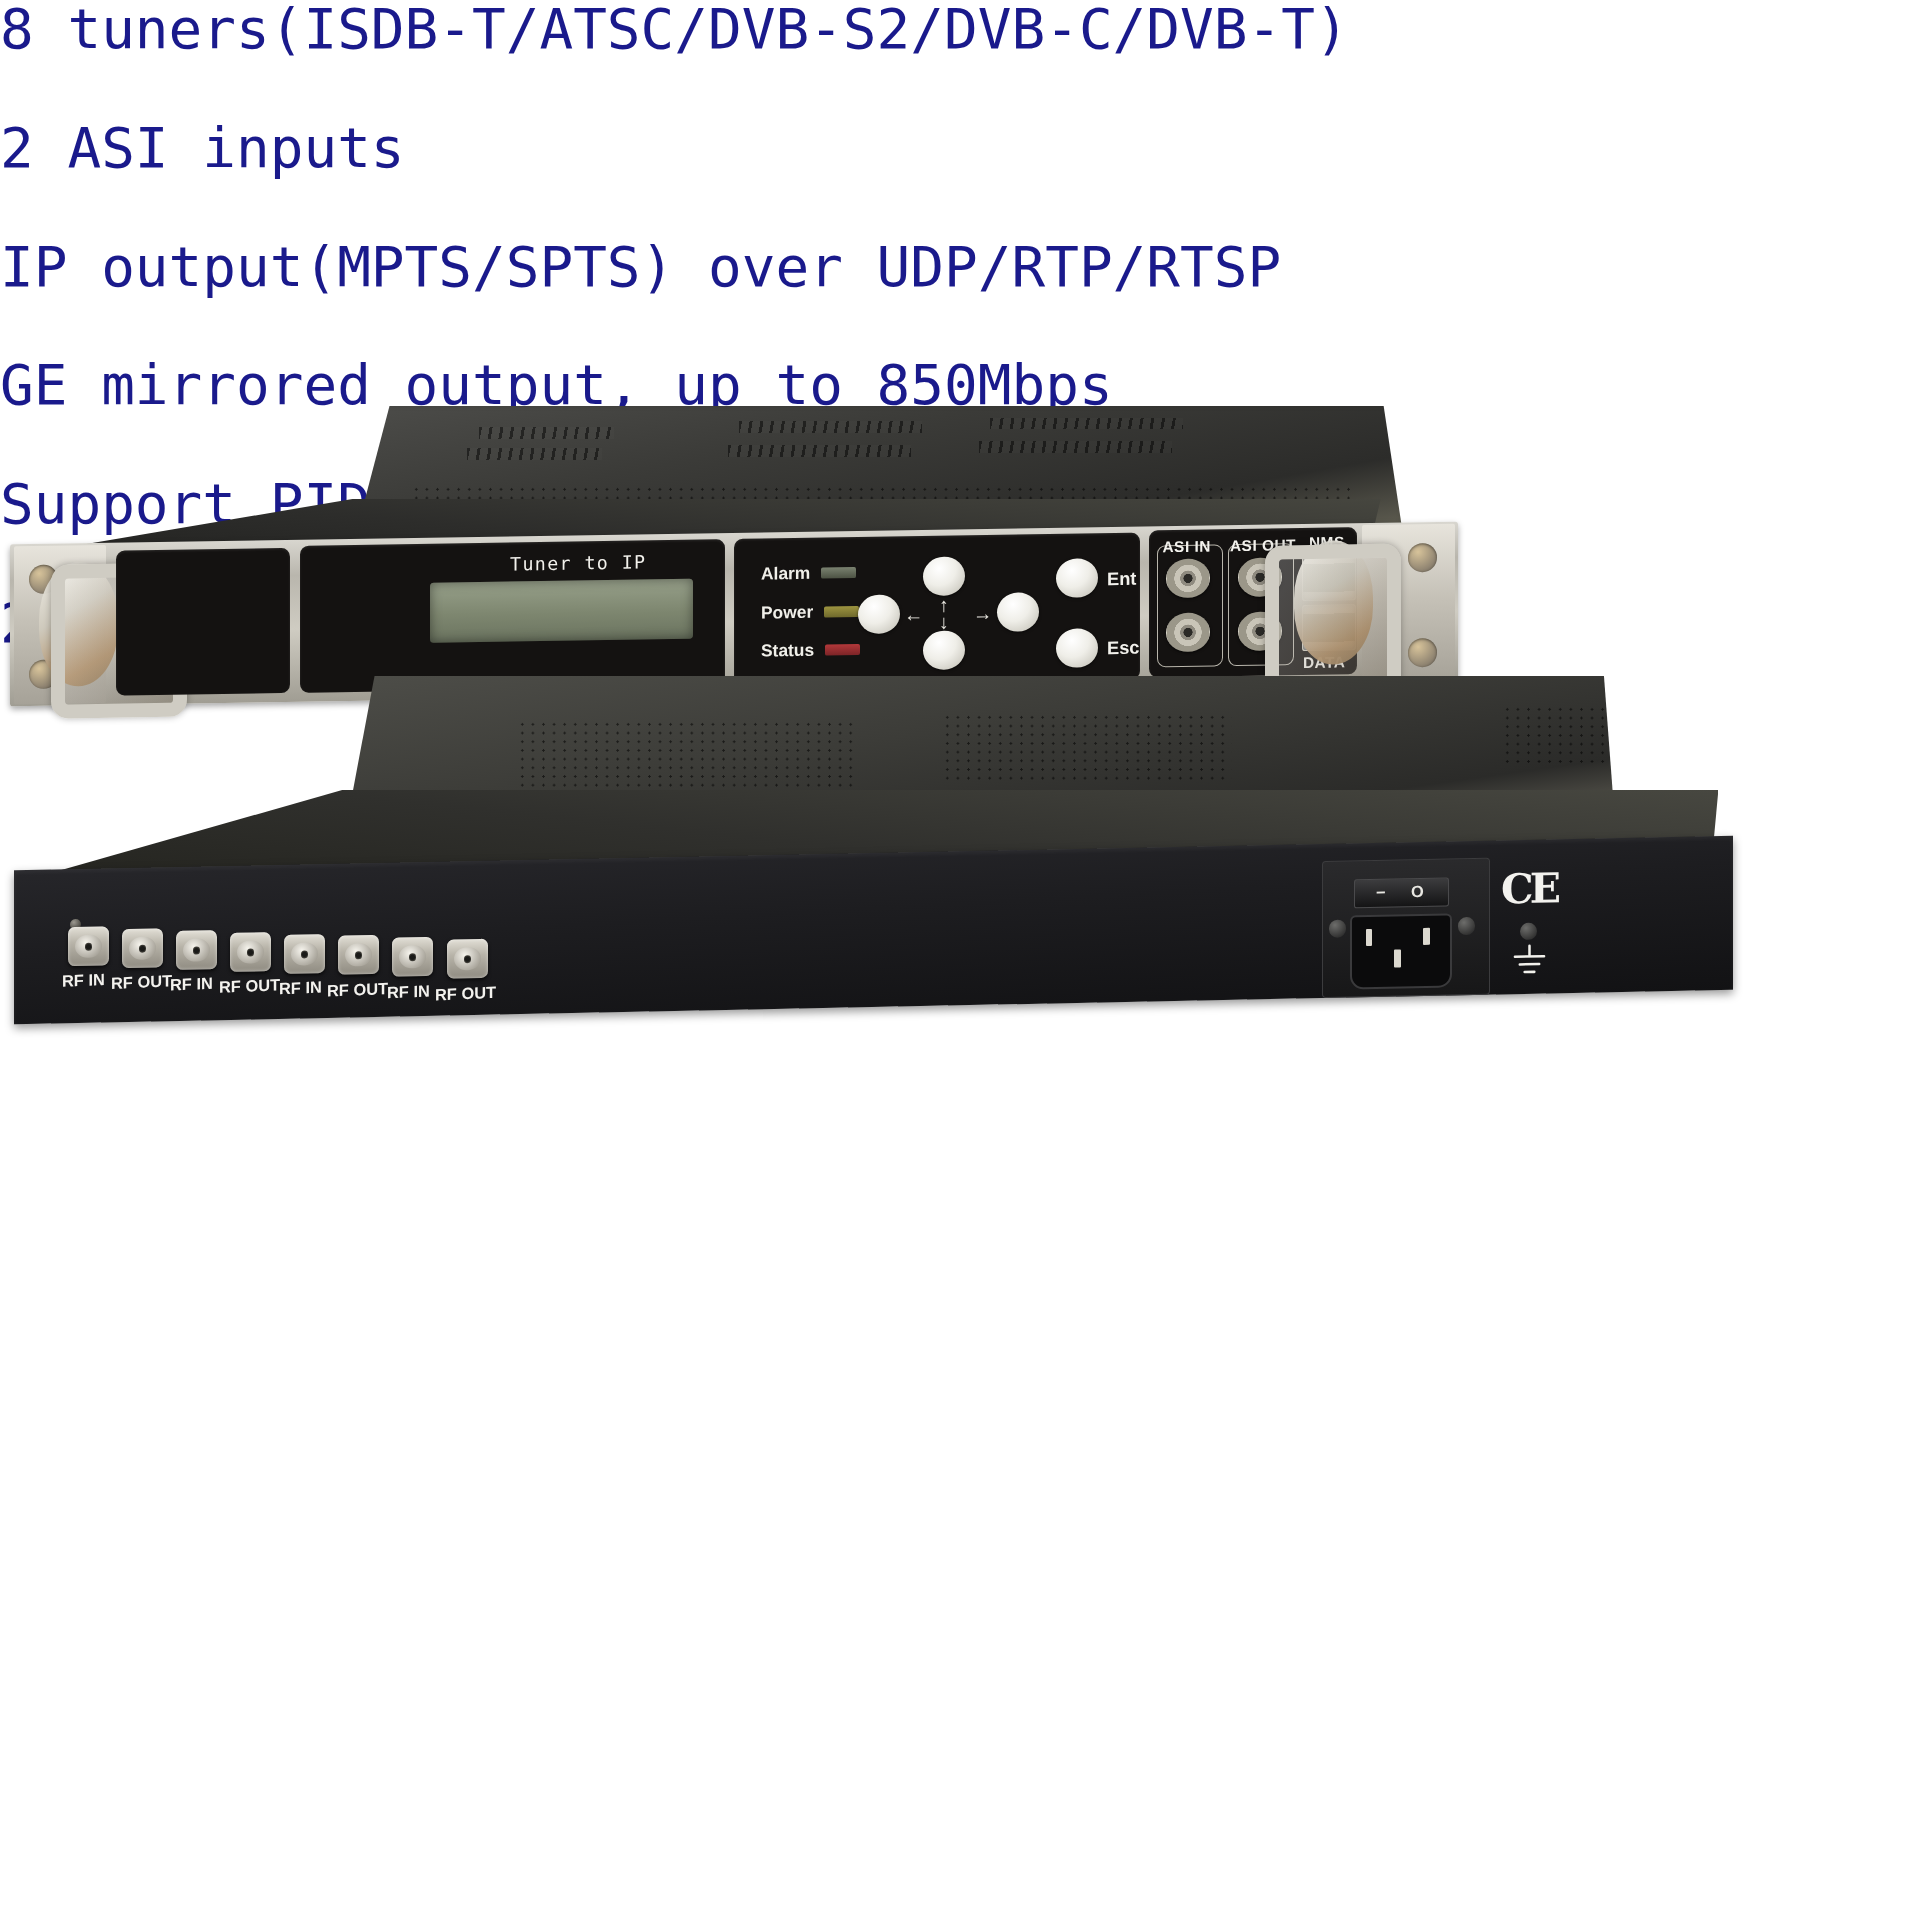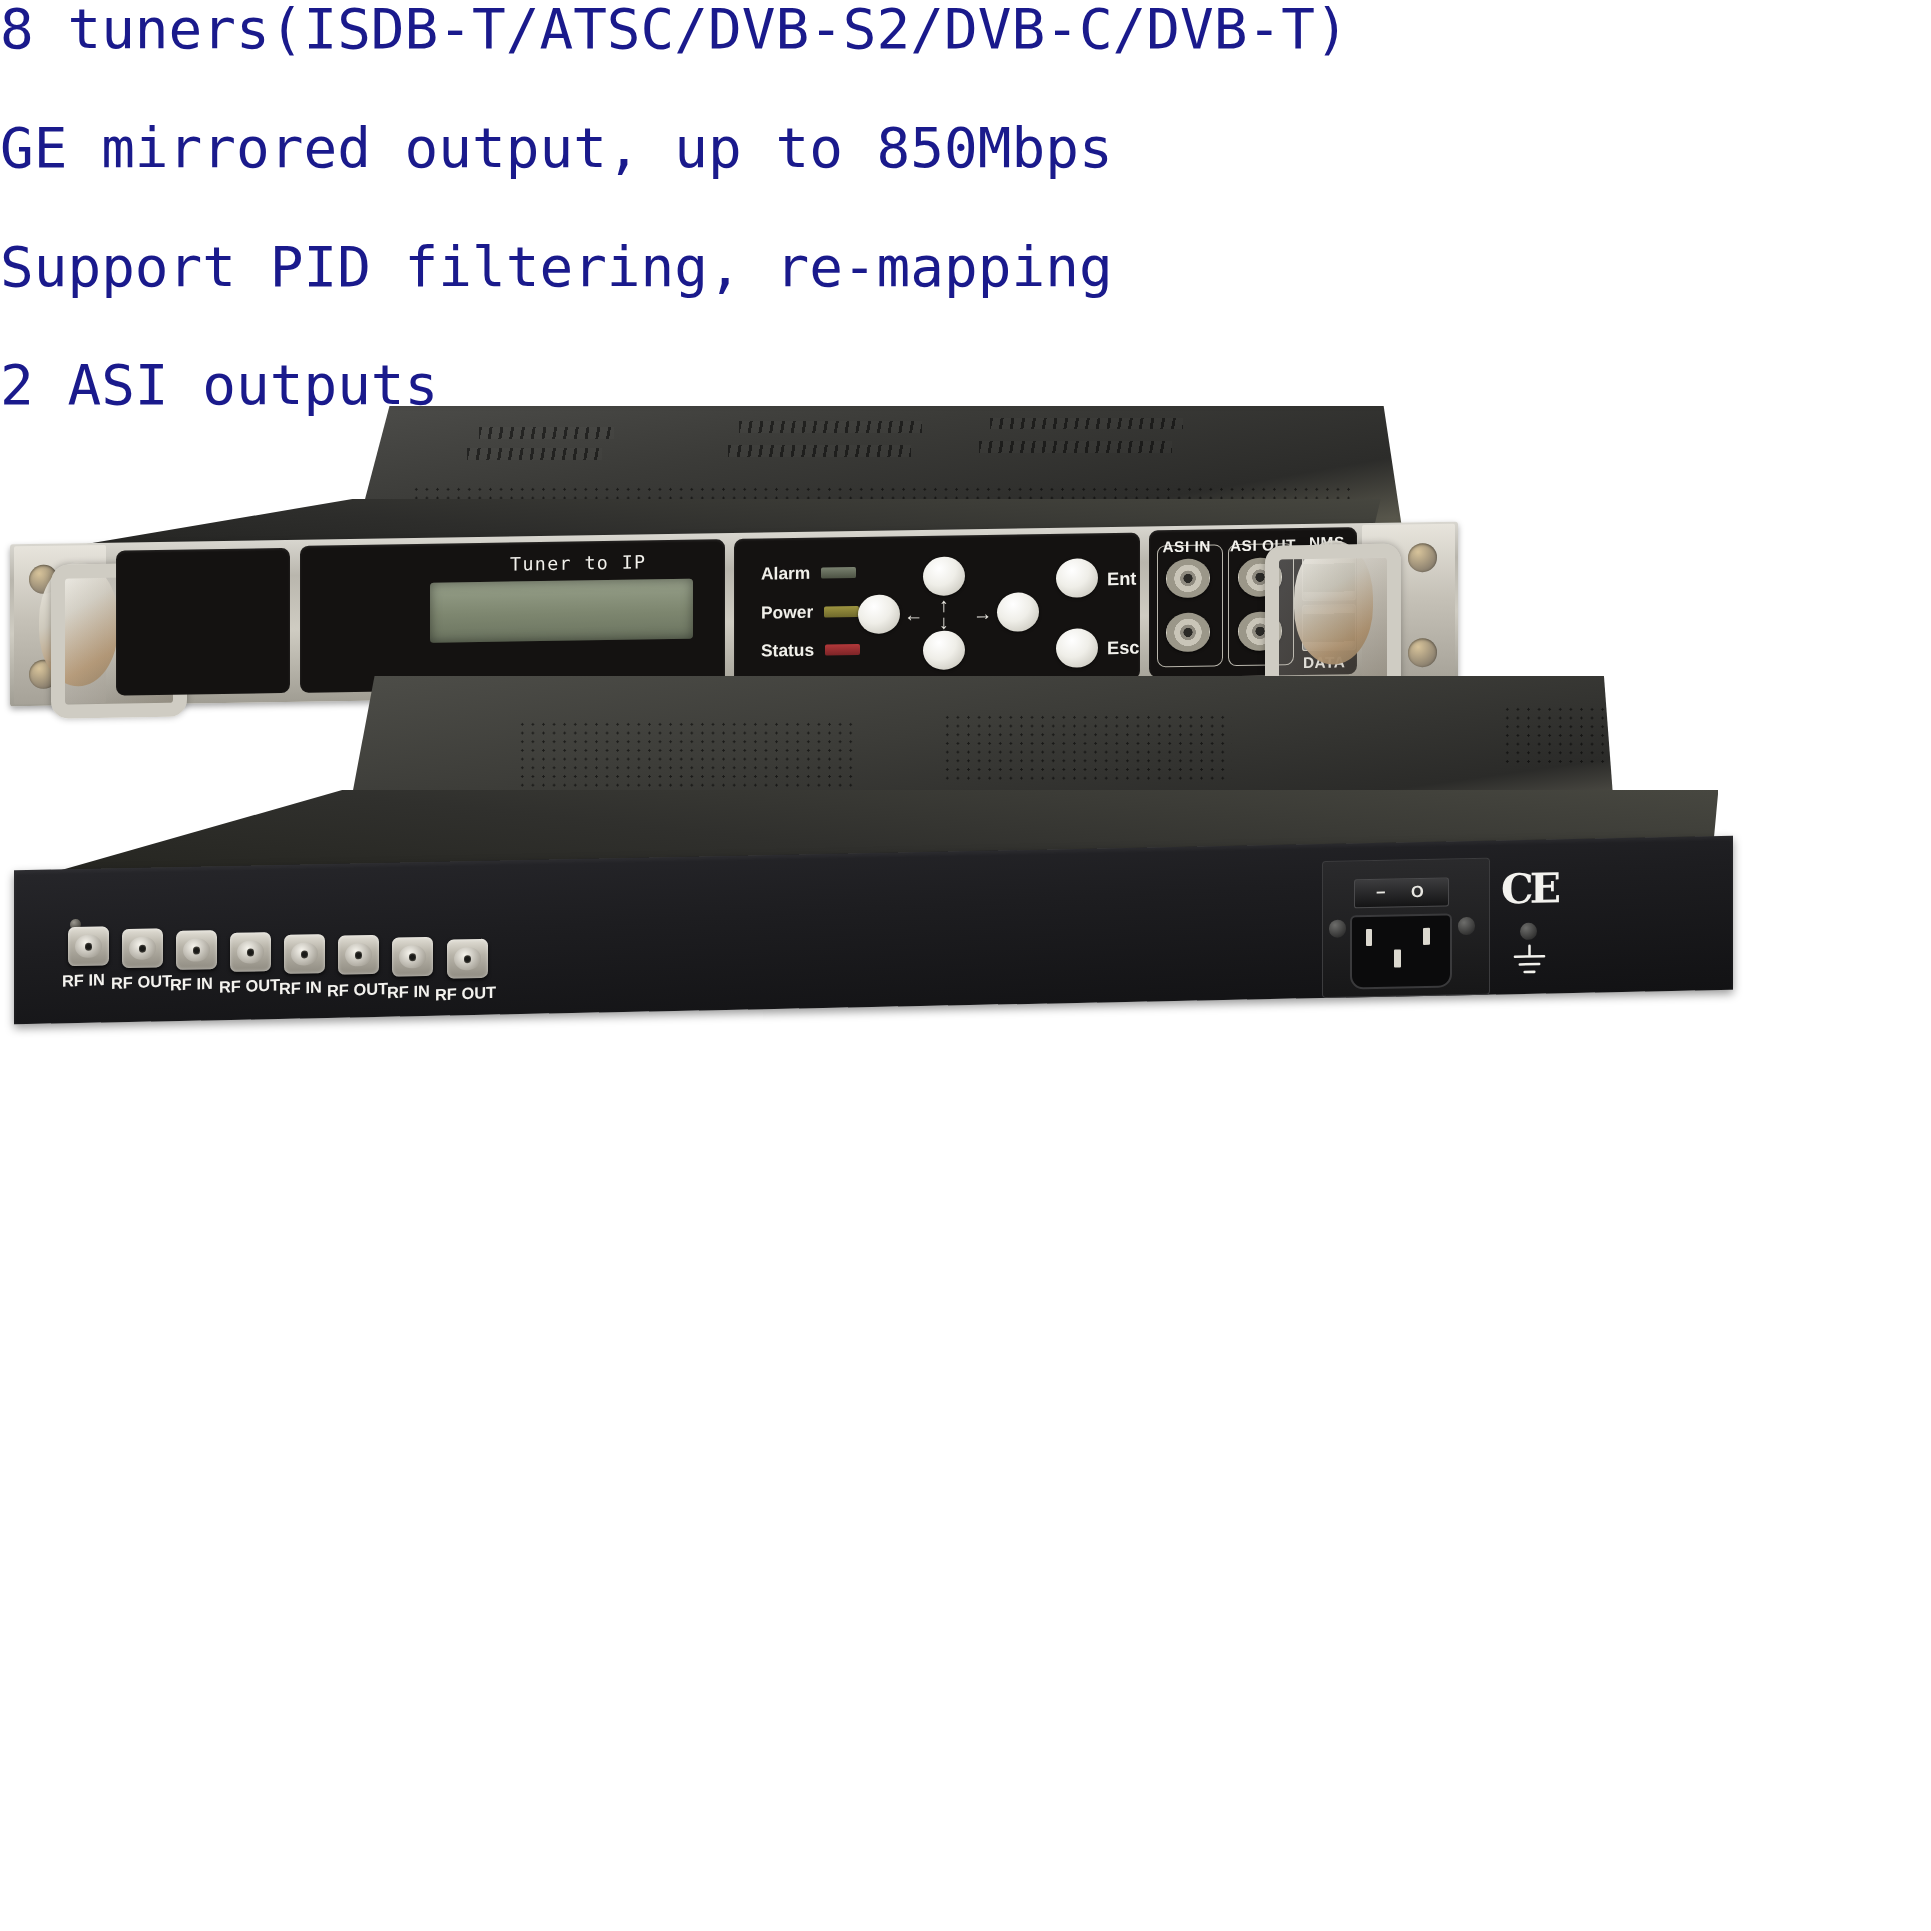--- a/index.html
+++ b/index.html
@@ -321,20 +321,22 @@
     width: 10.6px; height: 10.6px;
     border-radius: 50%;
     background: radial-gradient(circle at 35% 30%, #9b9890, #46443e 75%);
   }
 </style>
 </head>
 <body>
 
 <div id="anno-top">
   <div class="anno-line">8 tuners(ISDB-T/ATSC/DVB-S2/DVB-C/DVB-T)</div>
+  <div class="anno-line">2 ASI inputs</div>
+  <div class="anno-line">IP output(MPTS/SPTS) over UDP/RTP/RTSP</div>
 </div>
 
 <div id="front-unit" class="device">
 
   <div id="front-lid">
     <div class="vent-slash" style="left:126px; top:21px;  width:135px;"></div>
     <div class="vent-slash" style="left:114px; top:42px;  width:135px;"></div>
     <div class="vent-slash" style="left:386px; top:15.4px;  width:183px;"></div>
     <div class="vent-slash" style="left:375px; top:39px;  width:183px;"></div>
     <div class="vent-slash" style="left:637px; top:11.6px;  width:193px;"></div>

